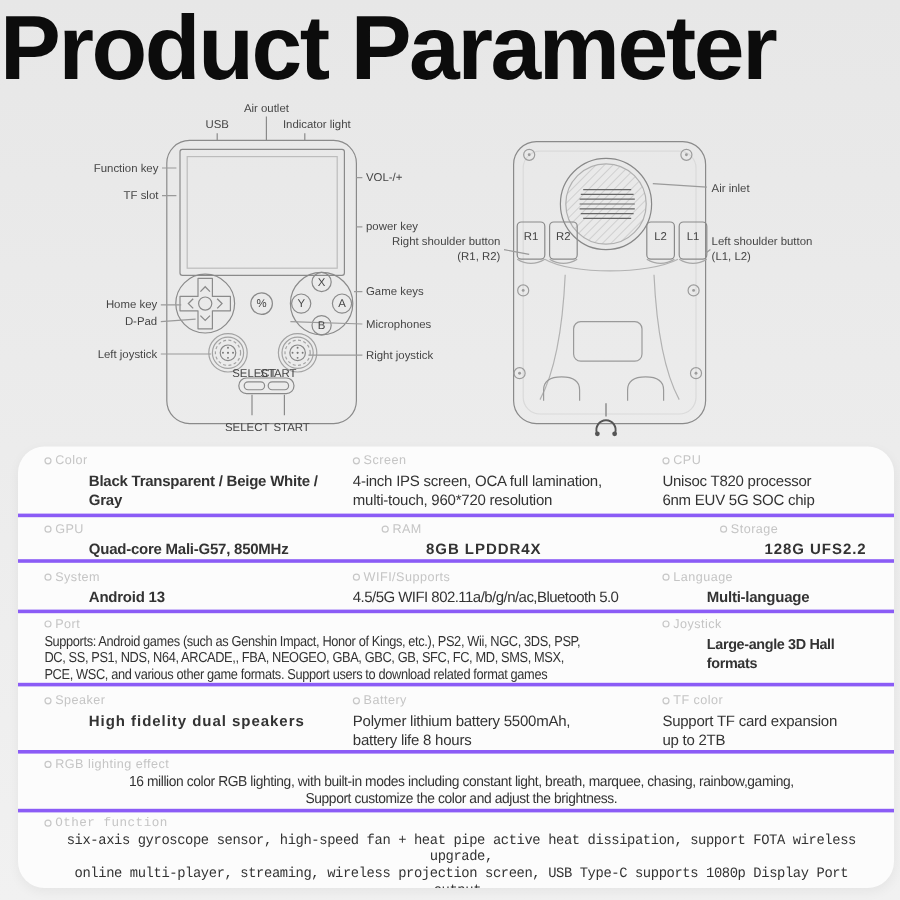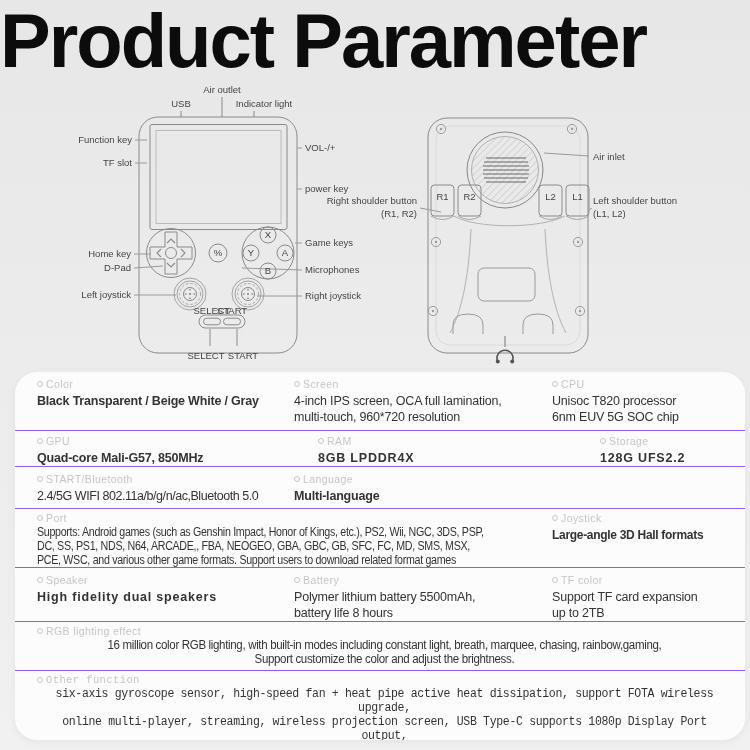--- a/index.html
+++ b/index.html
@@ -17,39 +17,39 @@
   svg.diagram{position:absolute;top:82px;left:0;}
   svg text{font-family:"Liberation Sans",sans-serif;fill:#454545;font-size:9.5px;}
   .card{
     position:absolute;left:15px;top:372px;width:730px;height:368px;
     background:#fcfcfc;border-radius:22px;box-sizing:border-box;
     box-shadow:0 3px 10px rgba(0,0,0,0.05);
     overflow:hidden;
   }
   .row{
     display:grid;grid-template-columns:257px 258px 1fr;
-    padding:0 12px 0 22px;border-bottom:1px solid #8b5cf6;box-sizing:border-box;
+    padding:0 12px 0 22px;border-bottom:3px solid #8b5cf6;box-sizing:border-box;
   }
   .row:last-child{border-bottom:none;font-family:Liberation Mono, monospace;}
   .rowA{min-height:59px;} .rowB{min-height:36px;gap:24px;} .rowC{min-height:42px;}
   .rowD{min-height:57px;} .rowE{min-height:54px;} .rowF{min-height:49px;}
   .cell{padding-top:6px;}
   .rowB .cell{padding-top:4px;}
   .rowD .cell,.rowF .cell,.rowG .cell{padding-top:3px;}
   .span2{grid-column:1/3;} .span3{grid-column:1/4;text-align:center;}
   .lab{
     font-size:10.5px;color:#c5c5c5;letter-spacing:0.4px;line-height:12px;
     display:flex;align-items:center;gap:3px;
   }
   .dot{width:4px;height:4px;border:1px solid #c7c7c7;border-radius:50%;display:inline-block;flex:none;}
   .val{
     font-size:12.5px;color:#333;line-height:16px;margin-top:3px;
     letter-spacing:-0.2px;white-space:pre-line;
   }
-  .b{font-weight:bold;}
+  .b{font-weight:bold;margin-left:37px;}
   .sp{letter-spacing:0.8px;}
   .tight{letter-spacing:-0.45px;}
   .joy{font-size:12px;letter-spacing:-0.3px;}
   .long{
     font-size:12px;letter-spacing:-0.35px;line-height:14px;margin-top:1px;
     transform:scaleX(0.96);transform-origin:0 0;width:104%;
   }
   .longer{transform:scaleX(0.89);width:113%;}
 </style>
 </head>
@@ -263,23 +263,30 @@
             <span>Storage</span>
           </div>
         <div class="val b sp">128G UFS2.2</div>
       </div>
     </div>
 
     <div class="row rowC">
       <div class="cell">
         <div class="lab">
             <span class="dot"></span>
-            <span>START/Bluetooth</span>
-          </div>
-        <div class="val tight">2.4/5G WIFI 802.11a/b/g/n/ac,Bluetooth 5.0</div>
+            <span>System</span>
+          </div>
+        <div class="val b">Android 13</div>
+      </div>
+      <div class="cell">
+        <div class="lab">
+            <span class="dot"></span>
+            <span>WIFI/Supports</span>
+          </div>
+        <div class="val tight">4.5/5G WIFI 802.11a/b/g/n/ac,Bluetooth 5.0</div>
       </div>
       <div class="cell">
         <div class="lab">
             <span class="dot"></span>
             <span>Language</span>
           </div>
         <div class="val b">Multi-language</div>
       </div>
     </div>
 

